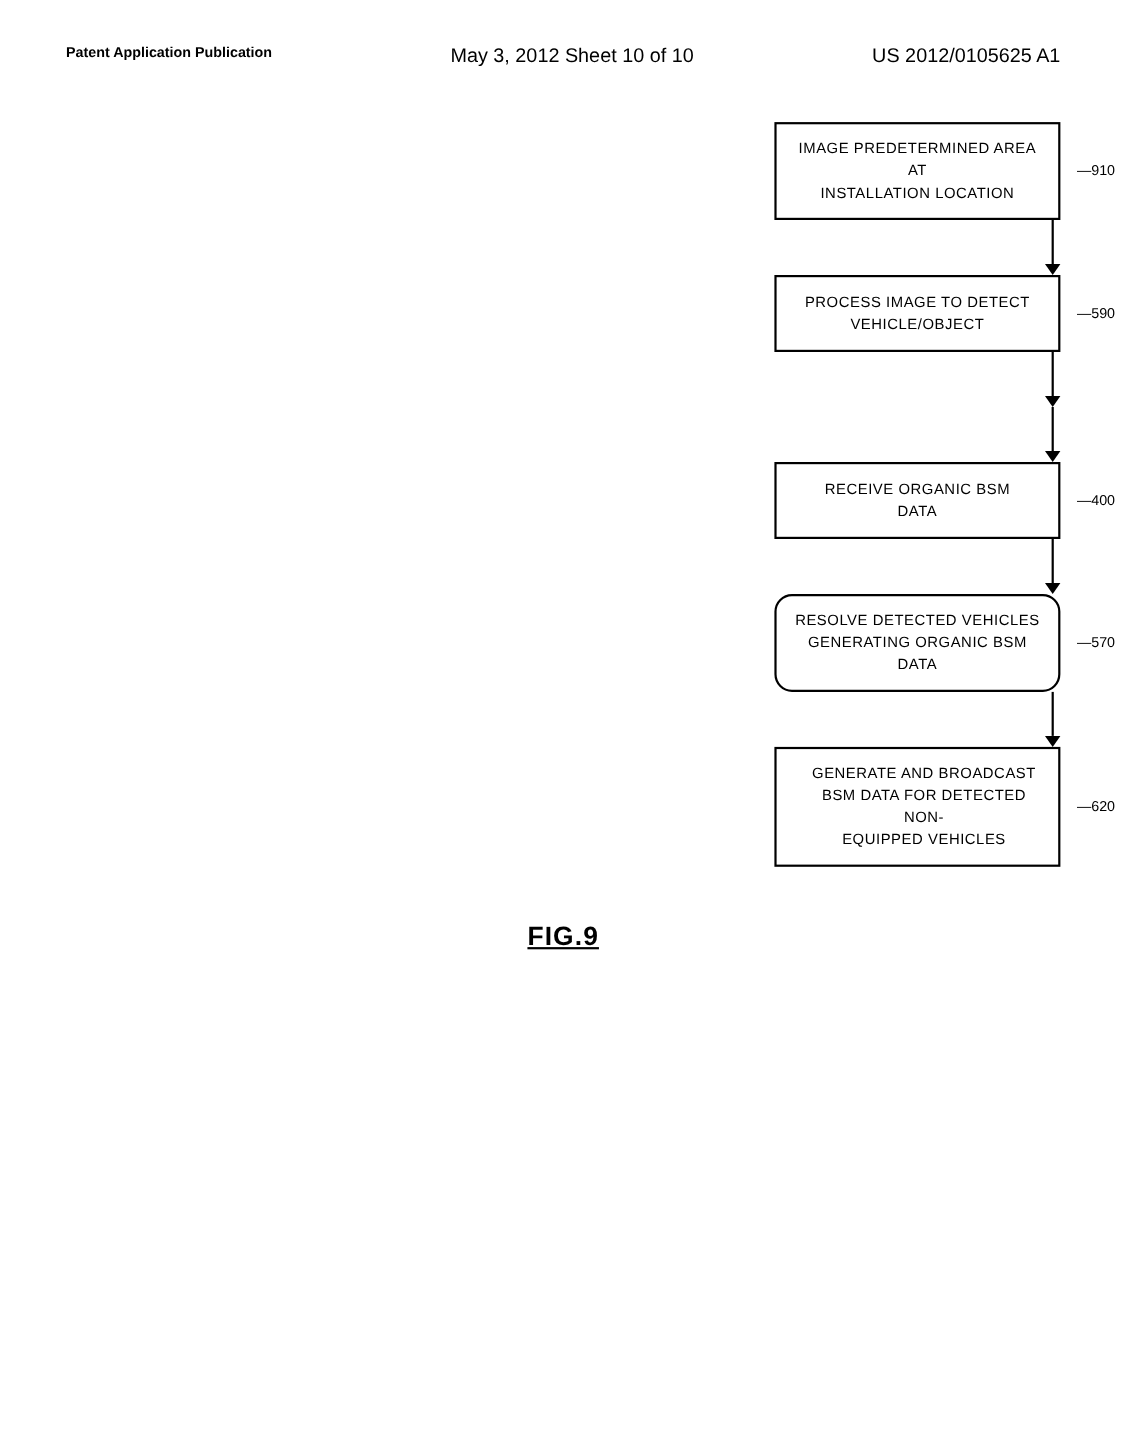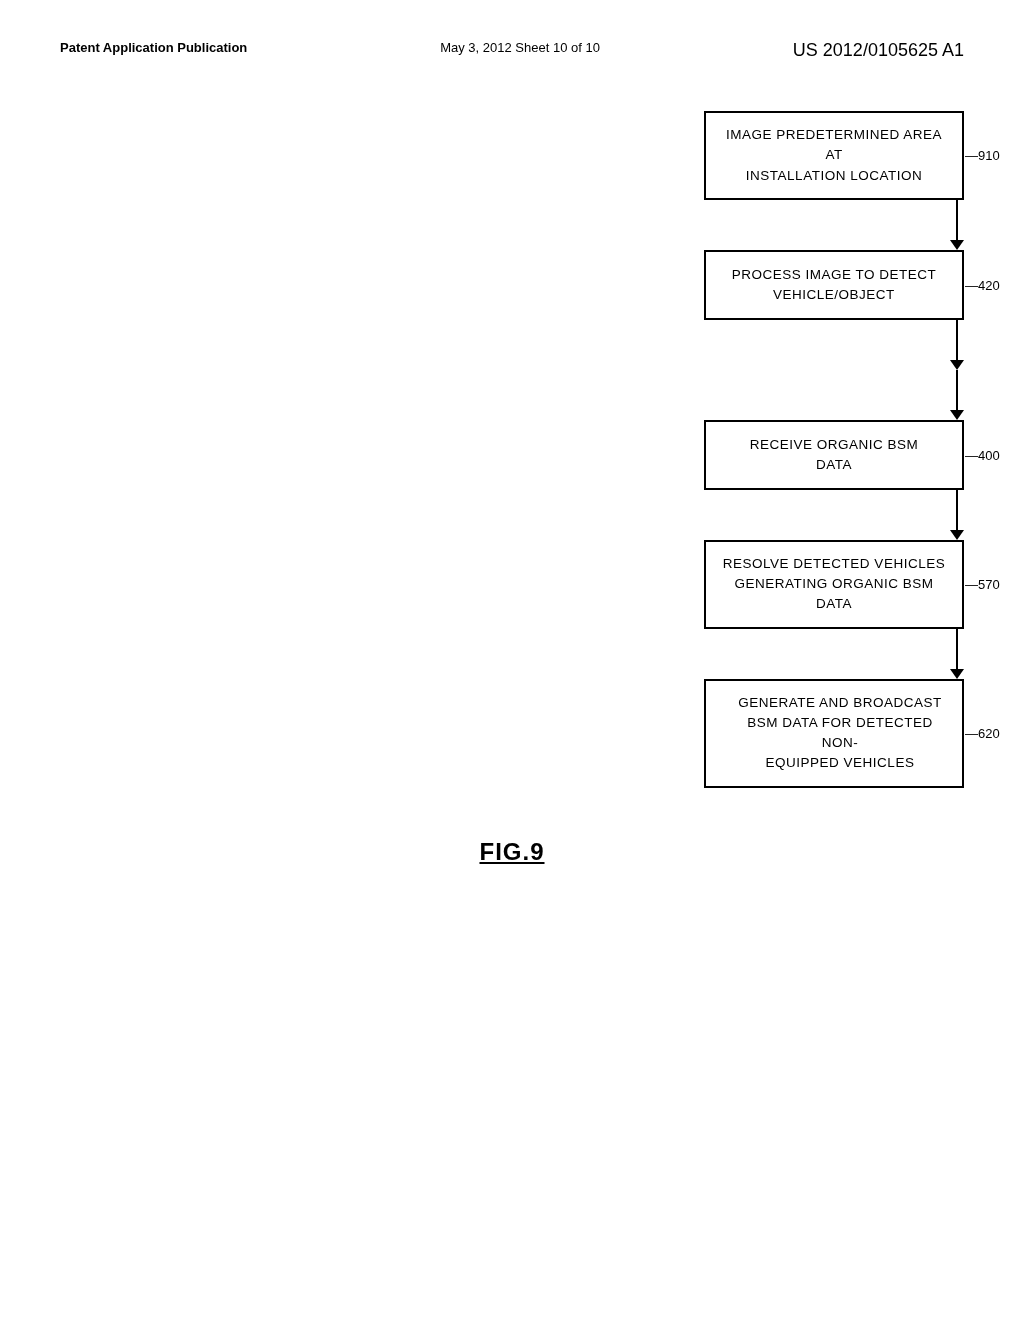--- a/index.html
+++ b/index.html
@@ -21,21 +21,21 @@
       justify-content: space-between;
       margin-bottom: 50px;
       font-size: 13px;
       color: #000;
     }
     .header-left {
       font-weight: bold;
       font-size: 13px;
     }
     .header-center {
-      font-size: 13px;
+      font-size: 18px;
     }
     .header-right {
       font-size: 18px;
     }
     .diagram-container {
       display: flex;
       flex-direction: column;
       align-items: flex-end;
       margin-top: 20px;
     }
@@ -53,21 +53,21 @@
       justify-content: center;
       text-align: center;
       padding: 12px 16px;
       font-size: 13.5px;
       font-family: Arial, sans-serif;
       letter-spacing: 0.5px;
       line-height: 1.5;
     }
     .box-label {
       position: absolute;
-      left: 261px;
+      left: 275px;
       top: 50%;
       transform: translateY(-50%);
       font-size: 13px;
       white-space: nowrap;
     }
     .arrow-shaft {
       width: 2px;
       height: 40px;
       background: #000;
     }
@@ -113,21 +113,21 @@
 
     <div class="arrow-container">
       <div class="arrow-shaft"></div>
       <div class="arrow-head"></div>
     </div>
 
     <div class="box-wrapper">
       <div class="box">
         <span>PROCESS IMAGE TO DETECT<br>VEHICLE/OBJECT</span>
       </div>
-      <span class="box-label">―420</span>
+      <span class="box-label">―590</span>
     </div>
 
     <div class="arrow-container">
       <div class="arrow-shaft"></div>
       <div class="arrow-head"></div>
     </div>
 
 
     <div class="arrow-container">
       <div class="arrow-shaft"></div>
@@ -140,21 +140,21 @@
       </div>
       <span class="box-label">―400</span>
     </div>
 
     <div class="arrow-container">
       <div class="arrow-shaft"></div>
       <div class="arrow-head"></div>
     </div>
 
     <div class="box-wrapper">
-      <div class="box" style="min-height:85px;">
+      <div class="box" style="min-height:85px;border-radius:16px;">
         <span>RESOLVE DETECTED VEHICLES<br>GENERATING ORGANIC BSM<br>DATA</span>
       </div>
       <span class="box-label">―570</span>
     </div>
 
     <div class="arrow-container">
       <div class="arrow-shaft"></div>
       <div class="arrow-head"></div>
     </div>
 

